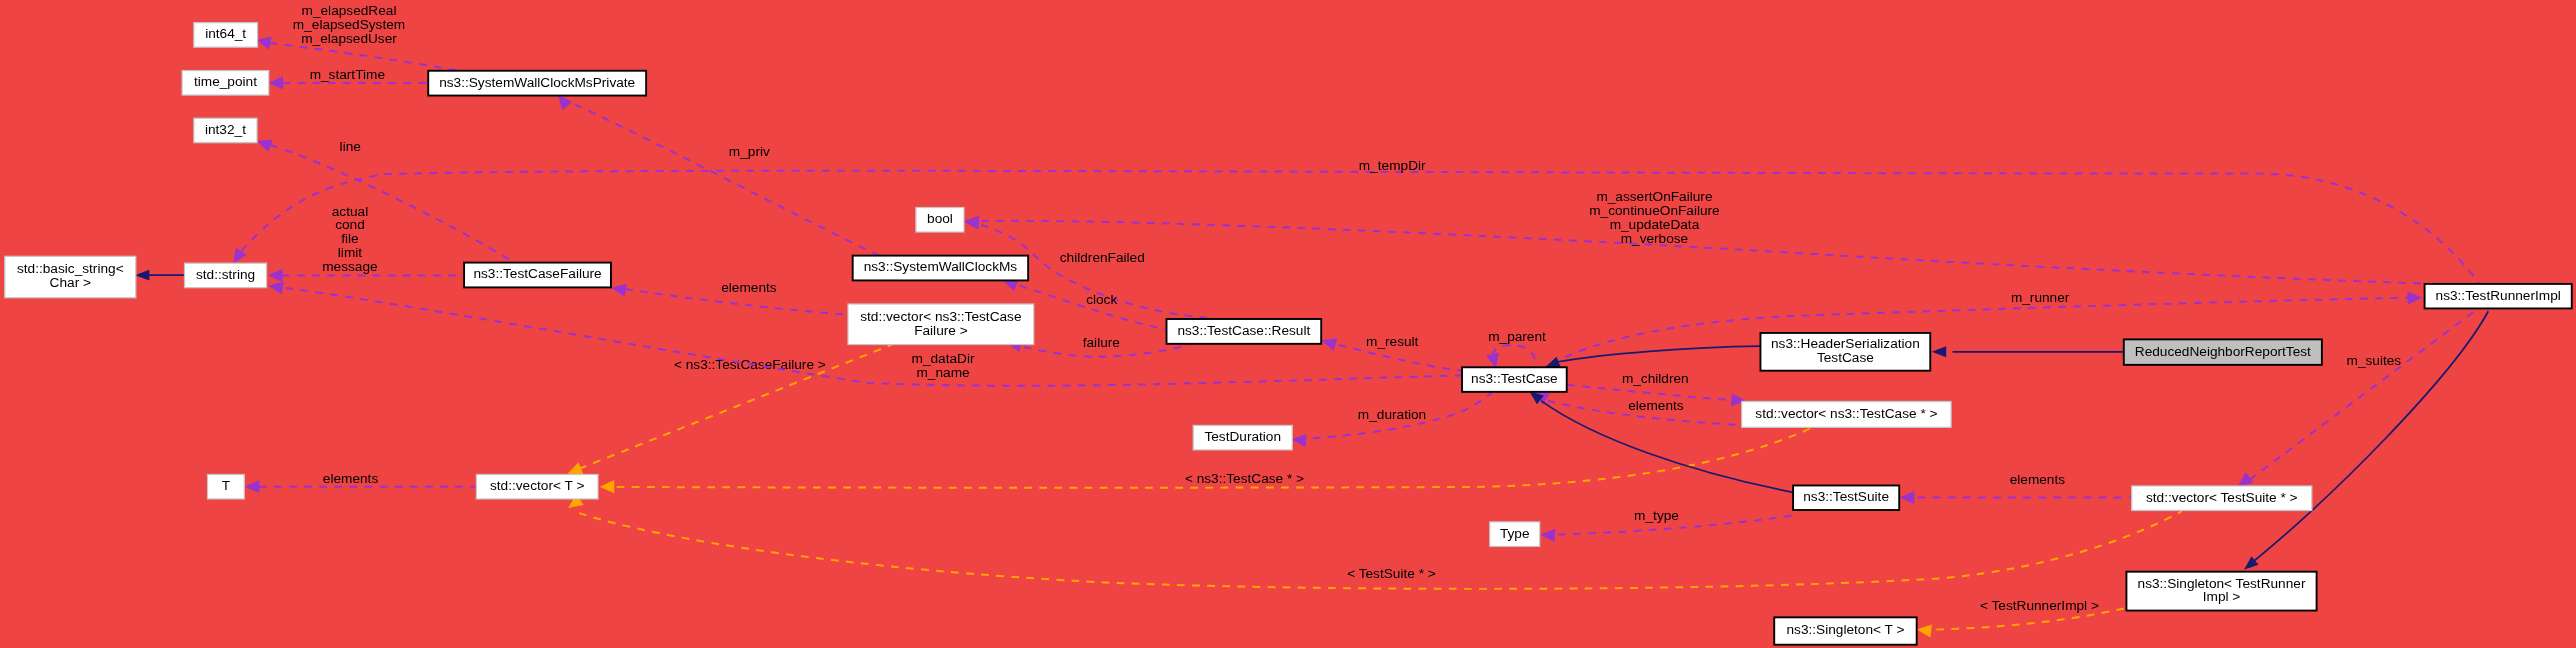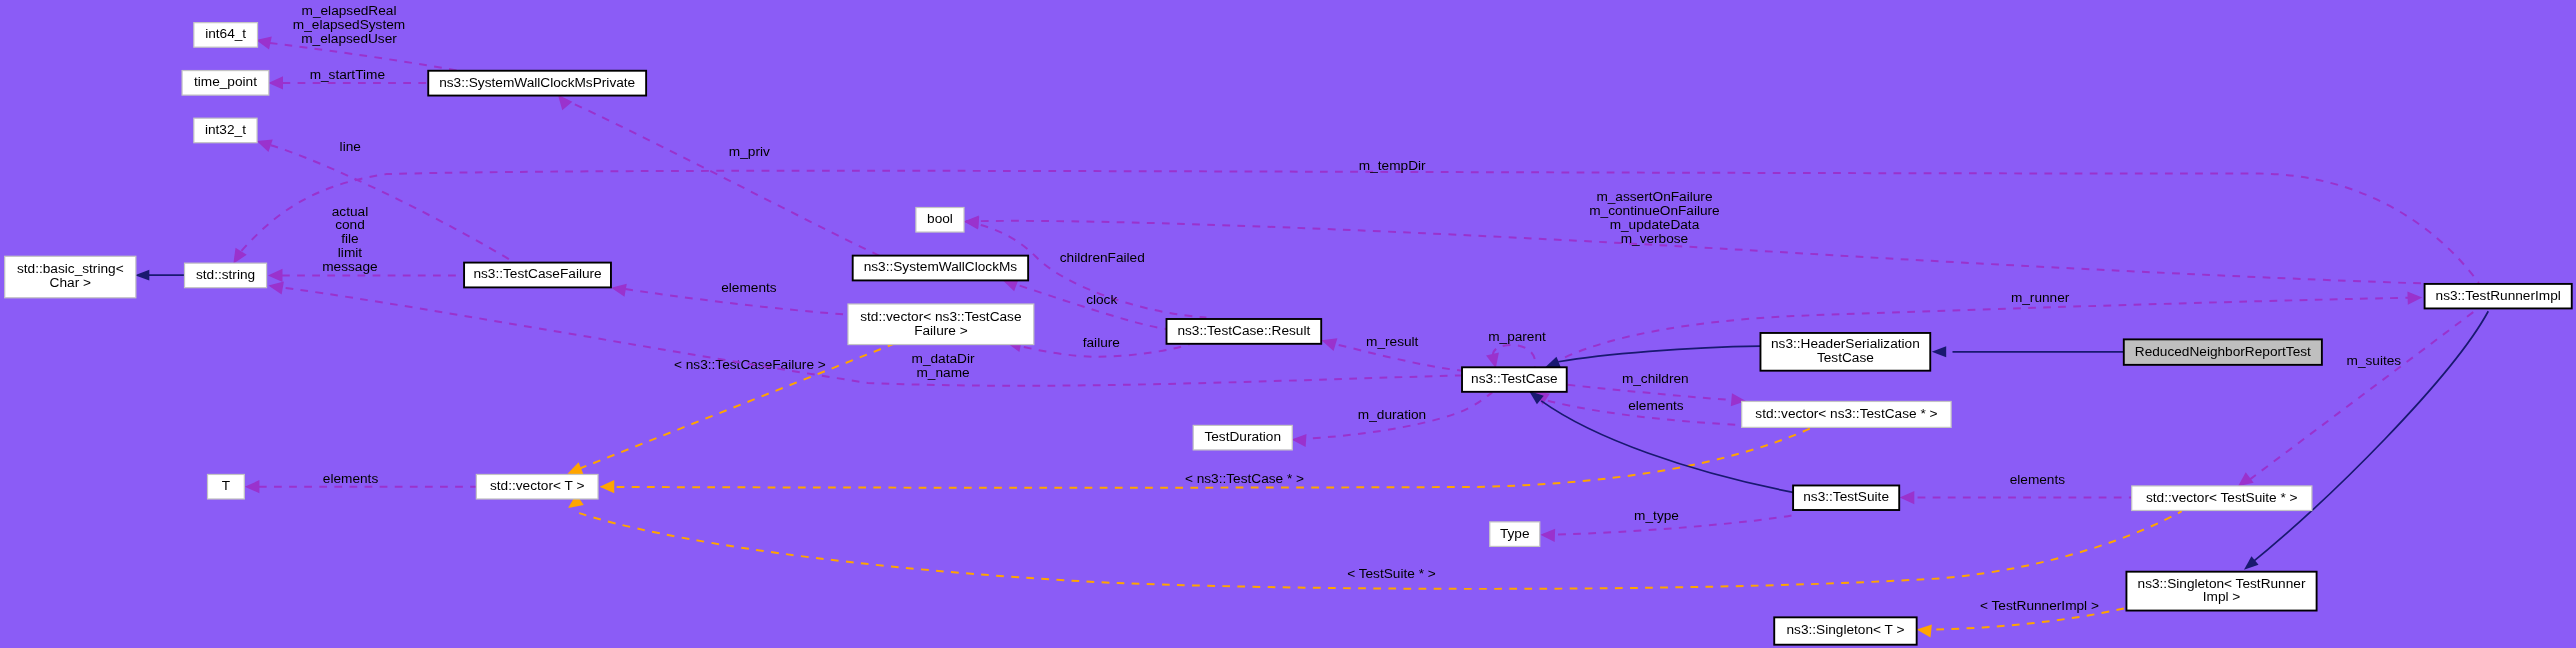--- a/index.html
+++ b/index.html
@@ -1,17 +1,17 @@
 <!DOCTYPE html>
 <html style="font-size:15px"><head>
 <meta charset="utf-8">
 <style>
   html,body{margin:0;padding:0;background:#ffffff;}
   svg text{-webkit-font-smoothing:antialiased;}
-  #canvas{position:relative;width:2576px;height:648px;background:#8b5cf6;overflow:hidden;}
+  #canvas{position:relative;width:2576px;height:648px;background:#ef4444;overflow:hidden;}
   svg{display:block;}
   text{font-family:"Liberation Sans",sans-serif;font-size:14.5px;fill:#000000;}
   .node-box-bold{fill:#ffffff;stroke:#000000;stroke-width:2;}
   .node-box-light{fill:#ffffff;stroke:#c4c4c4;stroke-width:1.3;}
   .node-box-gray{fill:#bfbfbf;stroke:#000000;stroke-width:2;}
   .edge{fill:none;stroke-width:2.1;stroke-linecap:butt;stroke-dasharray:8.2 7.8;}
   .edge-solid{fill:none;stroke-width:1.8;}
   .arrowhead{stroke:none;}
 </style>
 </head>

